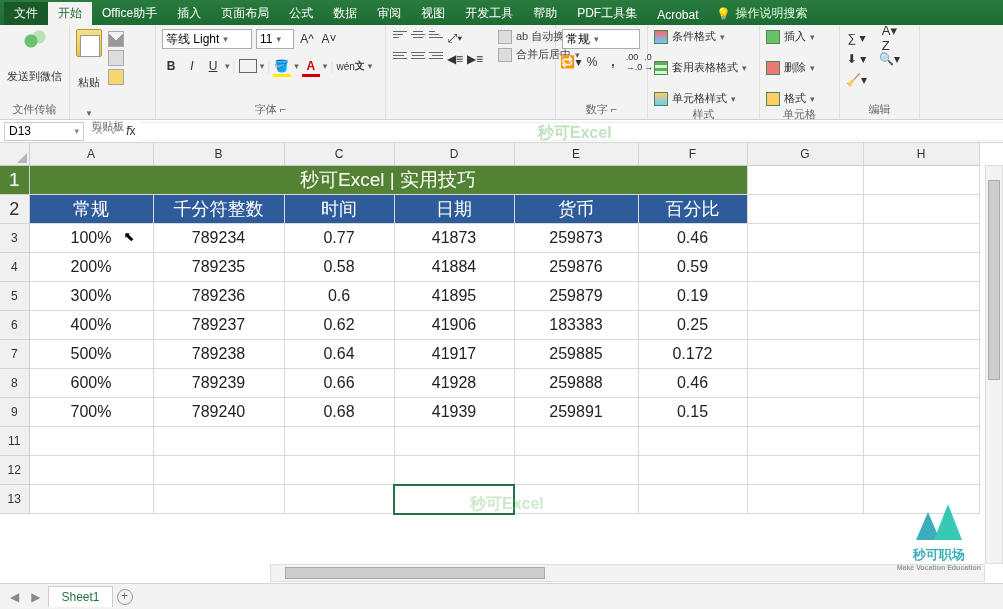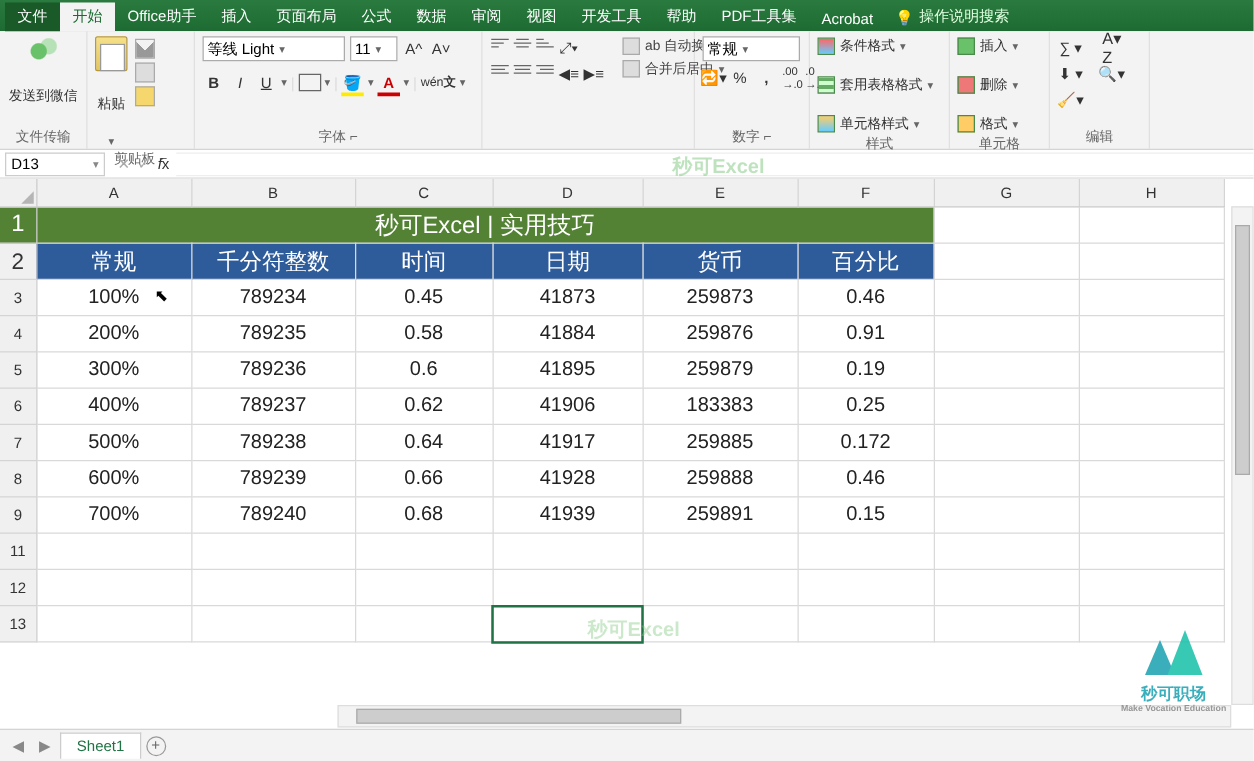--- a/index.html
+++ b/index.html
@@ -137,21 +137,21 @@
         <span class="small-ico"></span>
         <span class="small-ico" style="background:#f5d76e"></span>
       </div>
     </div>
     <div class="ribbon-group-label"><span>剪贴板</span> ⌐</div>
   </div>
 
   <div class="ribbon-group" style="width:230px">
     <div style="display:flex;flex-direction:column;gap:4px;flex:1">
       <div class="font-top">
-        <div class="combo" style="width:114px">
+        <div class="combo" style="width:90px">
           <span>等线 Light</span>
             <span class="dd">▾</span>
         </div>
         <div class="combo" style="width:38px">
           <span>11</span>
             <span class="dd">▾</span>
         </div>
         <span class="btn-sm">A^</span>
         <span class="btn-sm">A˅</span>
       </div>
@@ -371,35 +371,35 @@
           <td class="cell">日期</td>
           <td class="cell">货币</td>
           <td class="cell">百分比</td>
           <td class="cell" style="background:#fff;color:#222"></td>
           <td class="cell" style="background:#fff;color:#222"></td>
         </tr>
         <tr>
           <td class="row-h">3</td>
           <td class="cell" style="position:relative">100%<span style="position:absolute;right:18px;top:5px;font-size:13px;color:#000">⬉</span></td>
           <td class="cell">789234</td>
-          <td class="cell">0.45</td>
+          <td class="cell">0.77</td>
           <td class="cell">41873</td>
           <td class="cell">259873</td>
           <td class="cell">0.46</td>
           <td class="cell"></td>
           <td class="cell"></td>
         </tr>
         <tr>
           <td class="row-h">4</td>
           <td class="cell">200%</td>
           <td class="cell">789235</td>
           <td class="cell">0.58</td>
           <td class="cell">41884</td>
           <td class="cell">259876</td>
-          <td class="cell">0.91</td>
+          <td class="cell">0.59</td>
           <td class="cell"></td>
           <td class="cell"></td>
         </tr>
         <tr>
           <td class="row-h">5</td>
           <td class="cell">300%</td>
           <td class="cell">789236</td>
           <td class="cell">0.6</td>
           <td class="cell">41895</td>
           <td class="cell">259879</td>

